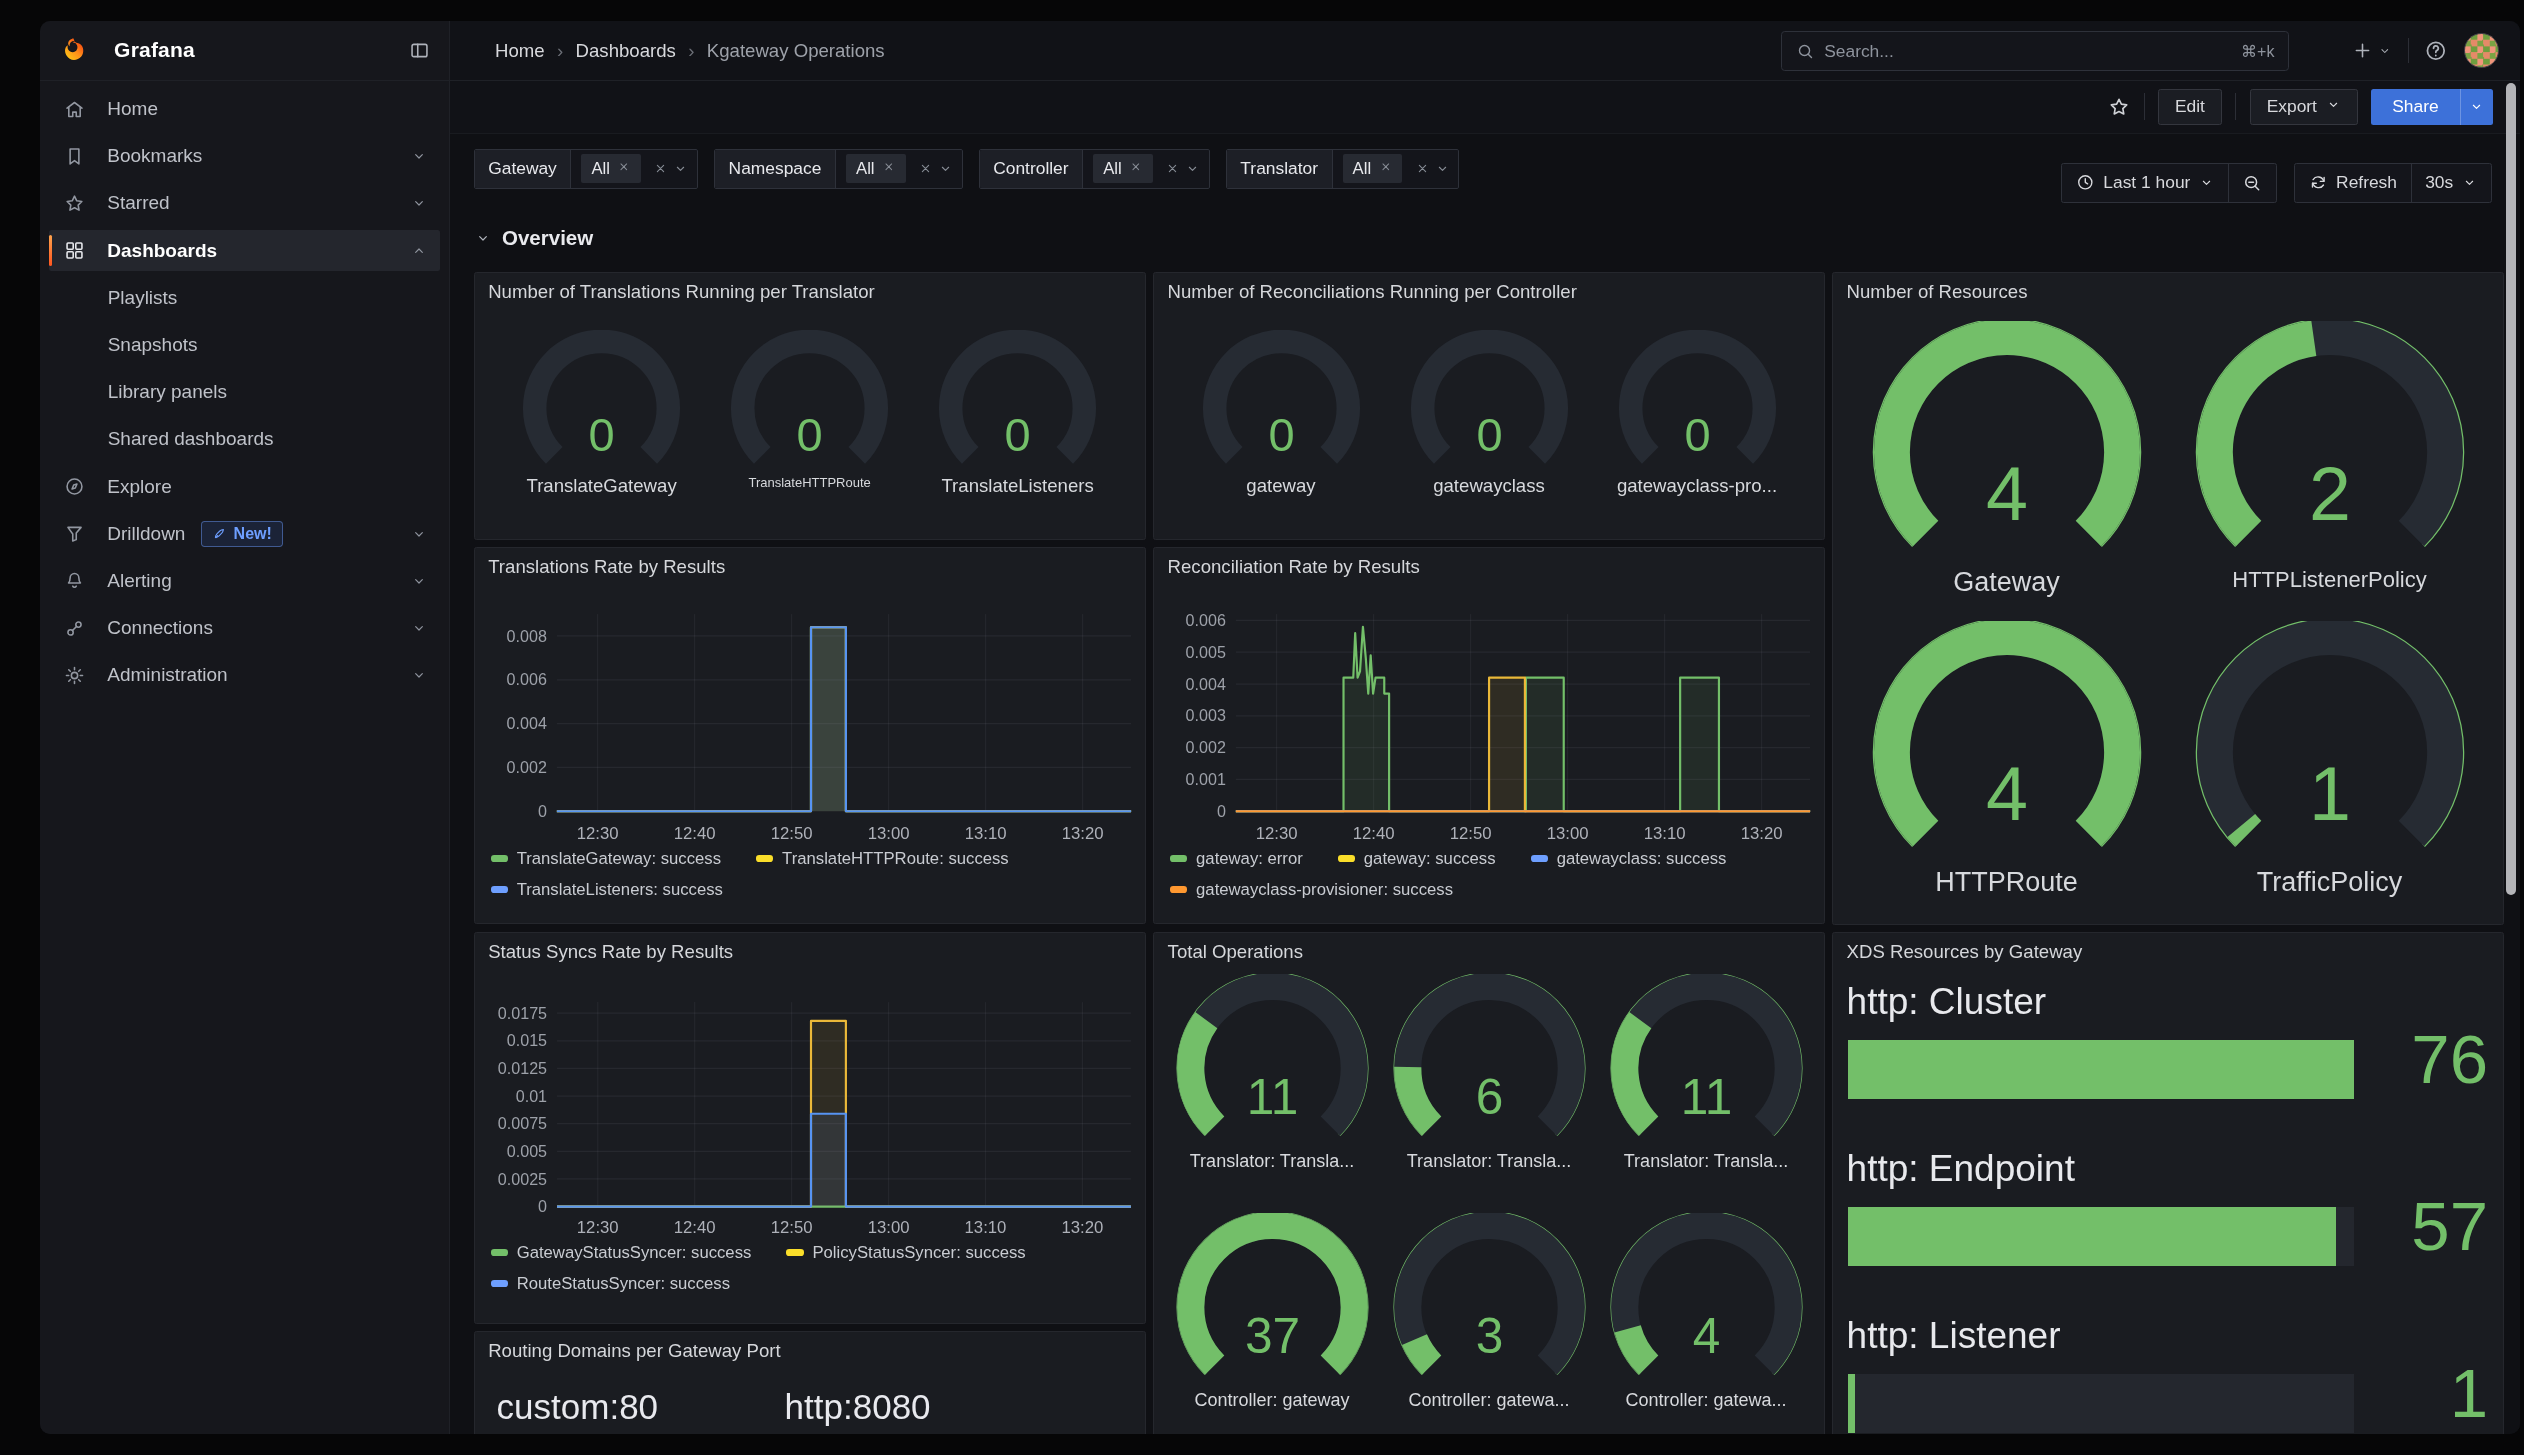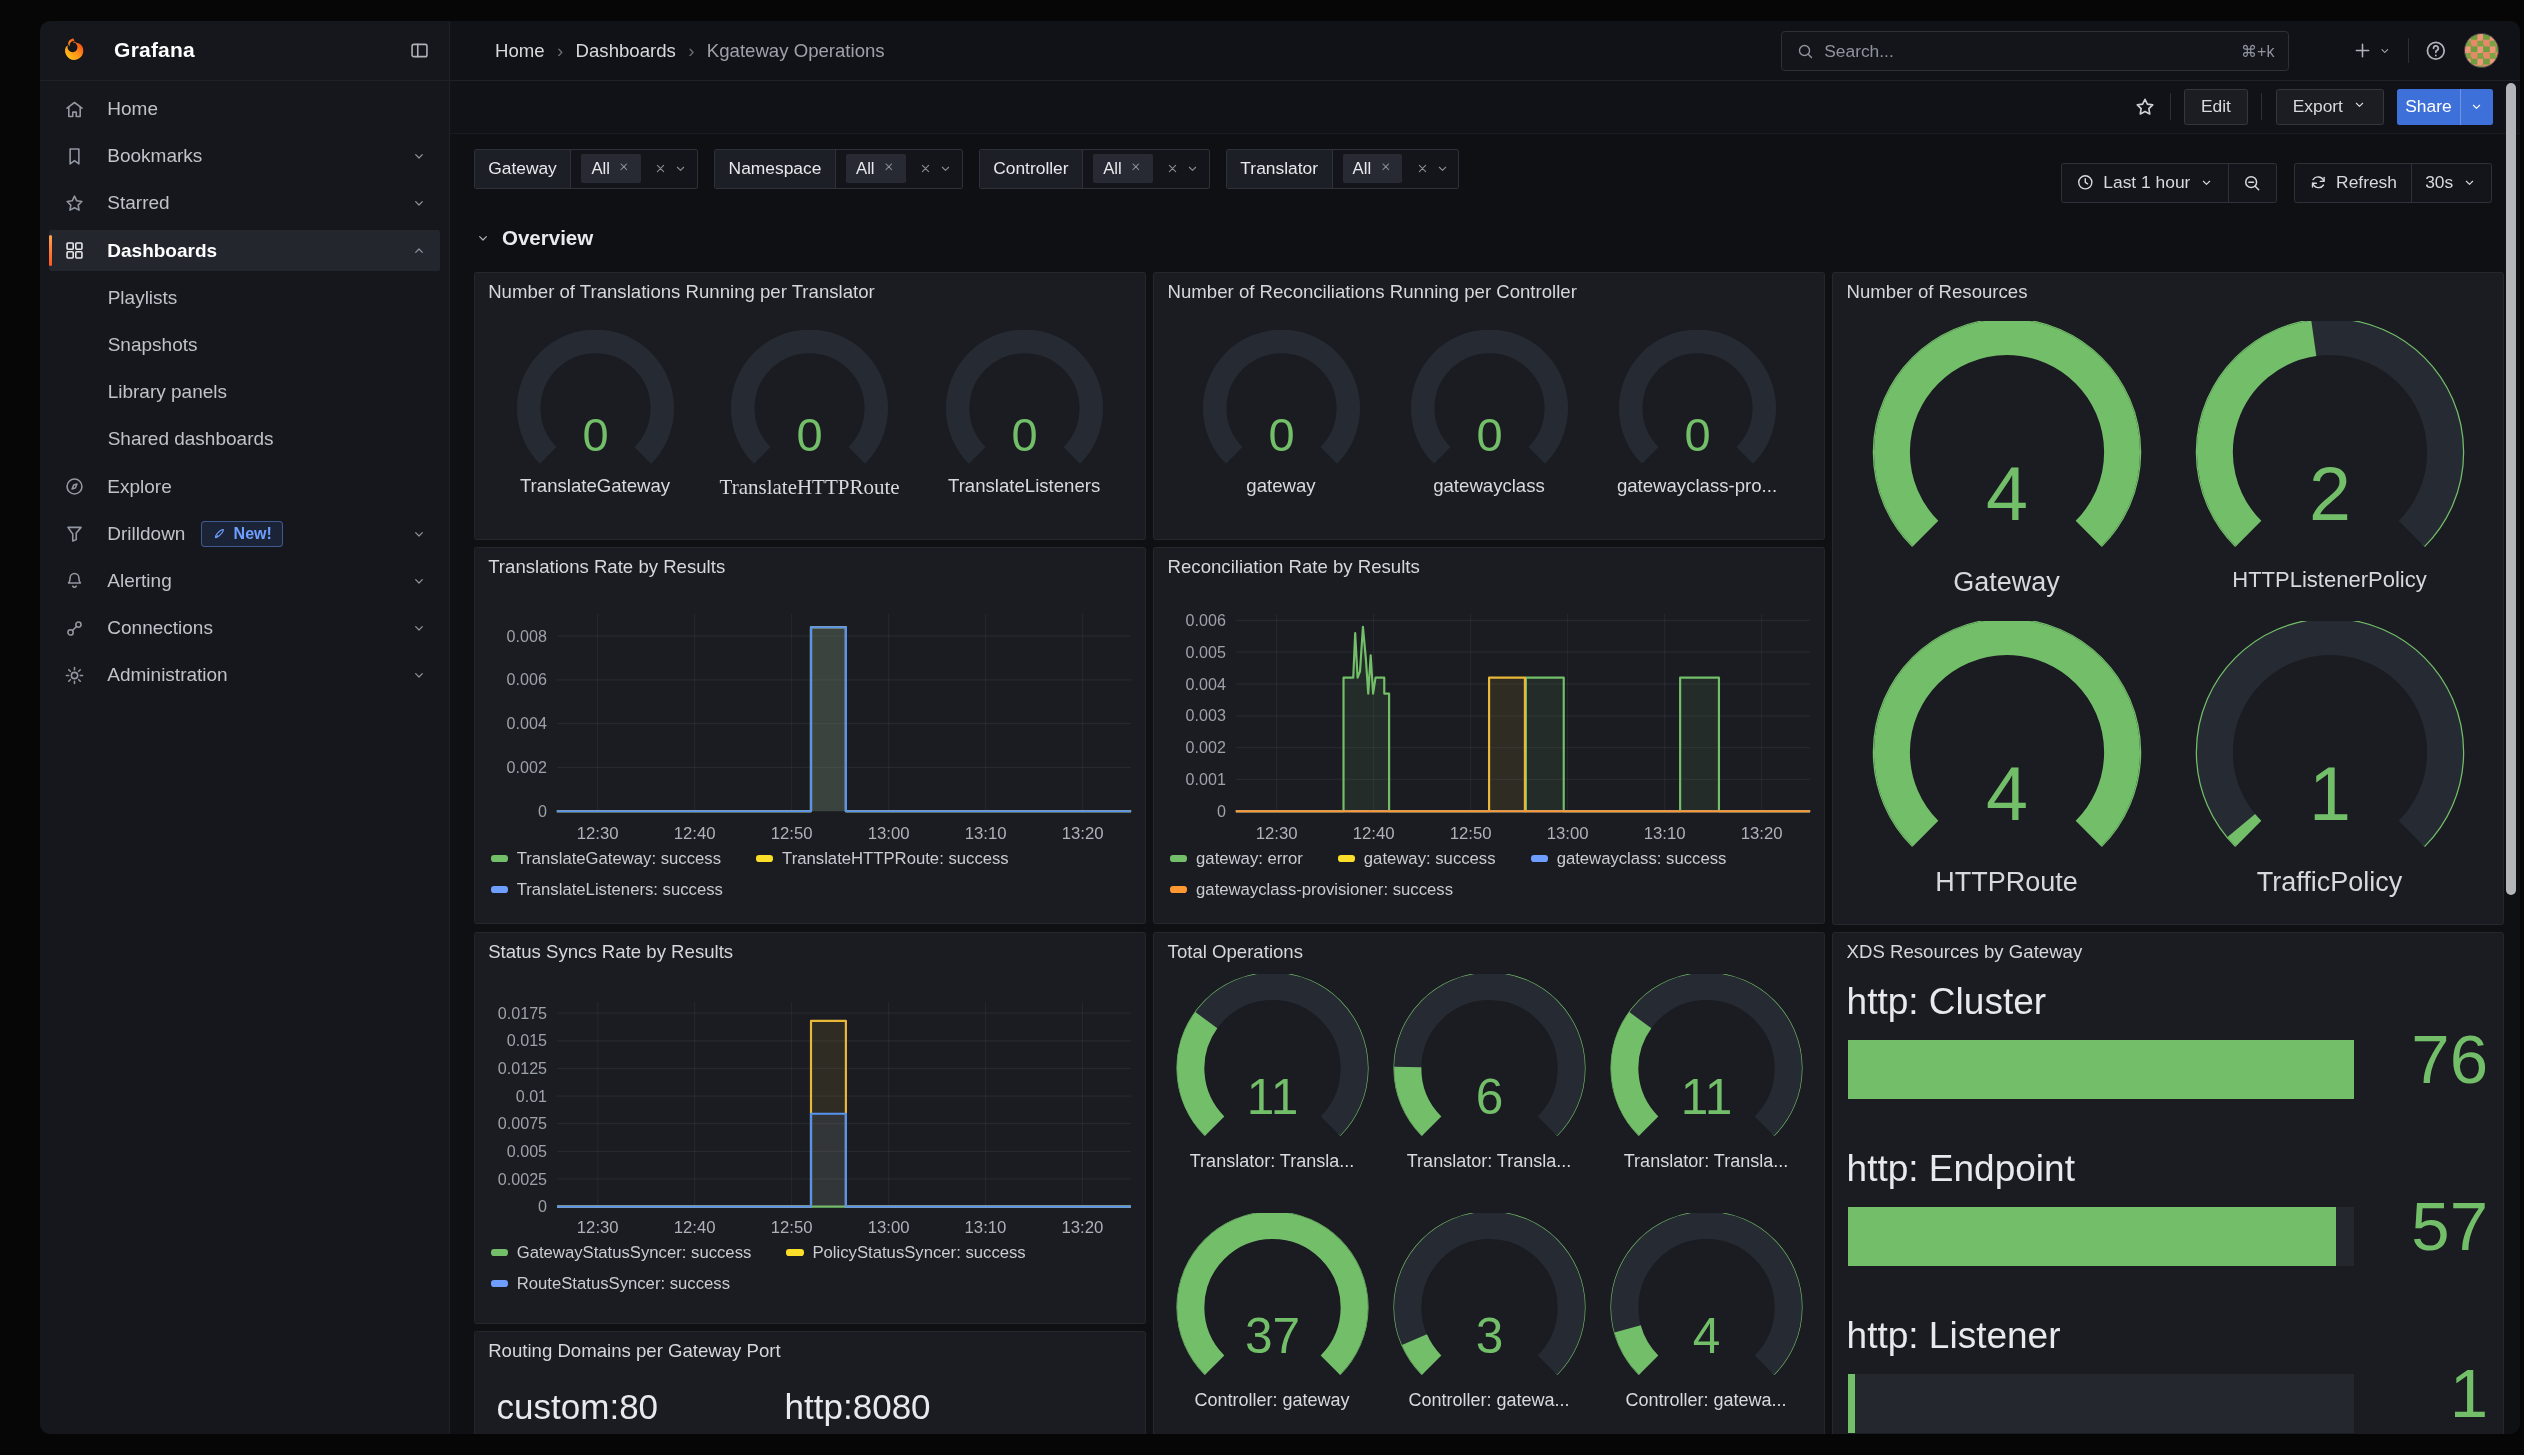--- a/index.html
+++ b/index.html
@@ -38,21 +38,21 @@
   .tb-div{width:0.6px;height:25px;background:#2c2e36}
   .avatar{width:35px;height:35px;border-radius:50%;background-color:#e0815f;background-image:conic-gradient(#6f9e3e 25%,#e58a68 0 50%,#7aa343 0 75%,#f0957a 0);background-size:12.4px 12.4px;border:0.6px solid #3a3d45}
 
   
   #actionbar{position:absolute;left:410px;top:60px;right:0;height:53px;background:#111217;border-bottom:0.6px solid #191b20;display:flex;align-items:center;justify-content:flex-end;gap:13.6px;padding-right:27px}
   .abar-div{width:0.6px;height:27px;background:#2c2e36}
   .icon-btn{color:#cfd1d6;display:flex;cursor:pointer}
   .btn{height:36px;padding:0 16px;border:0.6px solid #34363e;border-radius:2.5px;background:#1b1d23;color:#d8d9dd;font-size:17.4px;font-weight:500;display:inline-flex;align-items:center;gap:8.7px;cursor:pointer}
   .share{display:inline-flex;border-radius:2.5px;overflow:hidden;cursor:pointer}
   .share>span{height:36px;display:inline-flex;align-items:center;background:#3d71d9;color:#fff;font-size:17.4px;font-weight:500}
-  .share .share-main{padding:0 8px}
+  .share .share-main{padding:0 21px}
   .share .share-caret{padding:0 8.7px;border-left:0.6px solid rgba(255,255,255,.25)}
 
   
   #dash{position:absolute;left:410px;top:113px;right:0;bottom:0;background:#0f1014;overflow:hidden}
   #filters{position:absolute;left:23.6px;top:15px;display:flex;gap:16px}
   .filt{display:inline-flex;align-items:center;height:40px;border:0.6px solid #2e313a;border-radius:1.9px;background:#14151b;cursor:pointer}
   .flabel{padding:0 13.6px;height:100%;display:flex;align-items:center;font-size:17.4px;font-weight:500;color:#e8e9ed;background:#1d1f26;border-right:0.6px solid #2e313a;border-radius:1.9px 0 0 1.9px}
   .fchip{margin:0 3.7px 0 10px;background:#272a32;border-radius:1.9px;padding:4.3px 10px;font-size:16.7px;color:#e8e9ed;display:inline-flex;align-items:center;gap:7.4px}
   .fchip .x,.fx{color:#868b94}
   .fx{display:flex;align-items:center;margin:0 5px 0 8.7px}
@@ -467,21 +467,21 @@
                   <path d="M 58.632467631852876 202.36753236814712 A 108 108 0 1 1 211.36753236814724 202.36753236814704" fill="none" stroke="#262b33" stroke-width="38"></path>
                   <text x="135" y="196" text-anchor="middle" fill="#73bf69" font-size="76" font-weight="500">0</text>
                 </svg>
                 <div class="glabel" style="font-size: 18.6px;">TranslateGateway</div>
               </div>
               <div class="gauge">
                 <svg width="167" height="144" viewBox="0 0 270 232">
                   <path d="M 58.632467631852876 202.36753236814712 A 108 108 0 1 1 211.36753236814724 202.36753236814704" fill="none" stroke="#262b33" stroke-width="38"></path>
                   <text x="135" y="196" text-anchor="middle" fill="#73bf69" font-size="76" font-weight="500">0</text>
                 </svg>
-                <div class="glabel" style="font-size: 21px; font-family: Liberation Serif, serif;">TranslateHTTPRoute</div>
+                <div class="glabel" style="font-size: 13px;">TranslateHTTPRoute</div>
               </div>
               <div class="gauge">
                 <svg width="167" height="144" viewBox="0 0 270 232">
                   <path d="M 58.632467631852876 202.36753236814712 A 108 108 0 1 1 211.36753236814724 202.36753236814704" fill="none" stroke="#262b33" stroke-width="38"></path>
                   <text x="135" y="196" text-anchor="middle" fill="#73bf69" font-size="76" font-weight="500">0</text>
                 </svg>
                 <div class="glabel" style="font-size: 18.6px;">TranslateListeners</div>
               </div>
             </div>
           </div>

